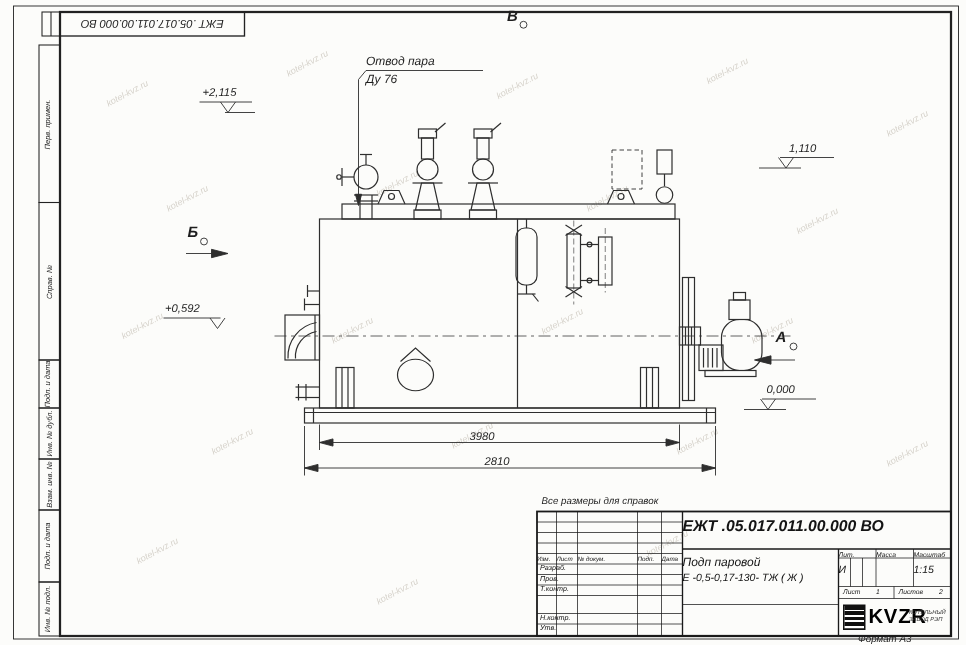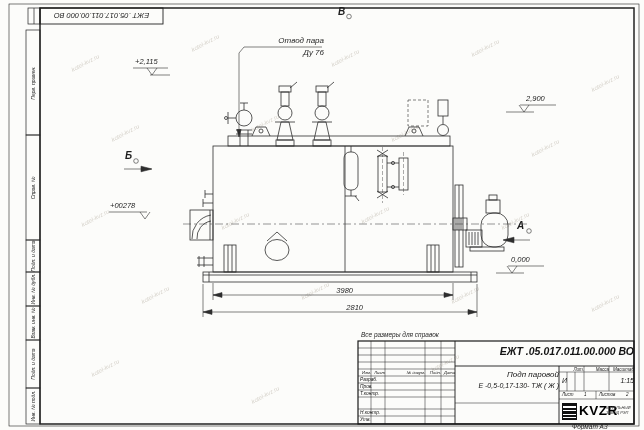--- a/index.html
+++ b/index.html
@@ -5,21 +5,21 @@
   html,body{margin:0;padding:0;background:#e9e9e7;}
   .sheet{
     position:relative;width:644px;height:430px;background:#fcfcfa;
     overflow:hidden;font-family:"Liberation Sans",sans-serif;color:#1c1c1c;
   }
   svg{position:absolute;left:0;top:0;}
   .txt{position:absolute;white-space:nowrap;font-style:italic;color:#1e1e1e;}
   .ann{font-size:8px;}
   .dim{font-size:7.5px;}
   .viewl{font-size:10px;font-weight:600;}
-  .center{text-align:right;}
+  .center{text-align:left;}
   .wm{
     position:absolute;font-size:6px;color:#b7b0a4;opacity:.55;
     transform:rotate(-28deg);white-space:nowrap;font-style:italic;
   }
   
   .corner-stamp{
     position:absolute;left:40px;top:8px;width:123px;height:16px;
     display:flex;align-items:center;justify-content:center;
     transform:rotate(180deg);font-size:7.5px;font-style:italic;
   }
@@ -301,23 +301,23 @@
       <span>Подп. и дата</span>
     </div>
   <div class="mbox" style="top:388px;height:36px">
       <span>Инв. № подл.</span>
     </div>
 
   <div class="txt ann center" style="left:244px;top:36px;width:80px">Отвод пара</div>
   <div class="txt ann center" style="left:244px;top:48px;width:80px">Ду 76</div>
   <div class="txt dim" style="left:135px;top:57px">+2,115</div>
   <div class="txt viewl" style="left:338px;top:6px">В</div>
-  <div class="txt dim" style="left:526px;top:94px">2,900</div>
+  <div class="txt dim" style="left:526px;top:94px">1,110</div>
   <div class="txt viewl" style="left:125px;top:150px">Б</div>
-  <div class="txt dim" style="left:110px;top:201px">+00278</div>
+  <div class="txt dim" style="left:110px;top:201px">+0,592</div>
   <div class="txt viewl" style="left:517px;top:220px">А</div>
   <div class="txt dim" style="left:511px;top:255px">0,000</div>
   <div class="txt dim center" style="left:313px;top:286px;width:40px">3980</div>
   <div class="txt dim center" style="left:323px;top:303px;width:40px">2810</div>
   <div class="txt" style="left:361px;top:331px;font-size:6.5px">Все размеры для справок</div>
 
   <div class="tb center" style="left:455px;top:345px;width:179px;font-size:10.5px;font-weight:600">ЕЖТ .05.017.011.00.000  ВО</div>
   <div class="tb center" style="left:455px;top:370px;width:104px;font-size:8px">Подп паровой</div>
   <div class="tb center" style="left:455px;top:382px;width:104px;font-size:7px">Е -0,5-0,17-130- ТЖ ( Ж )</div>
 

